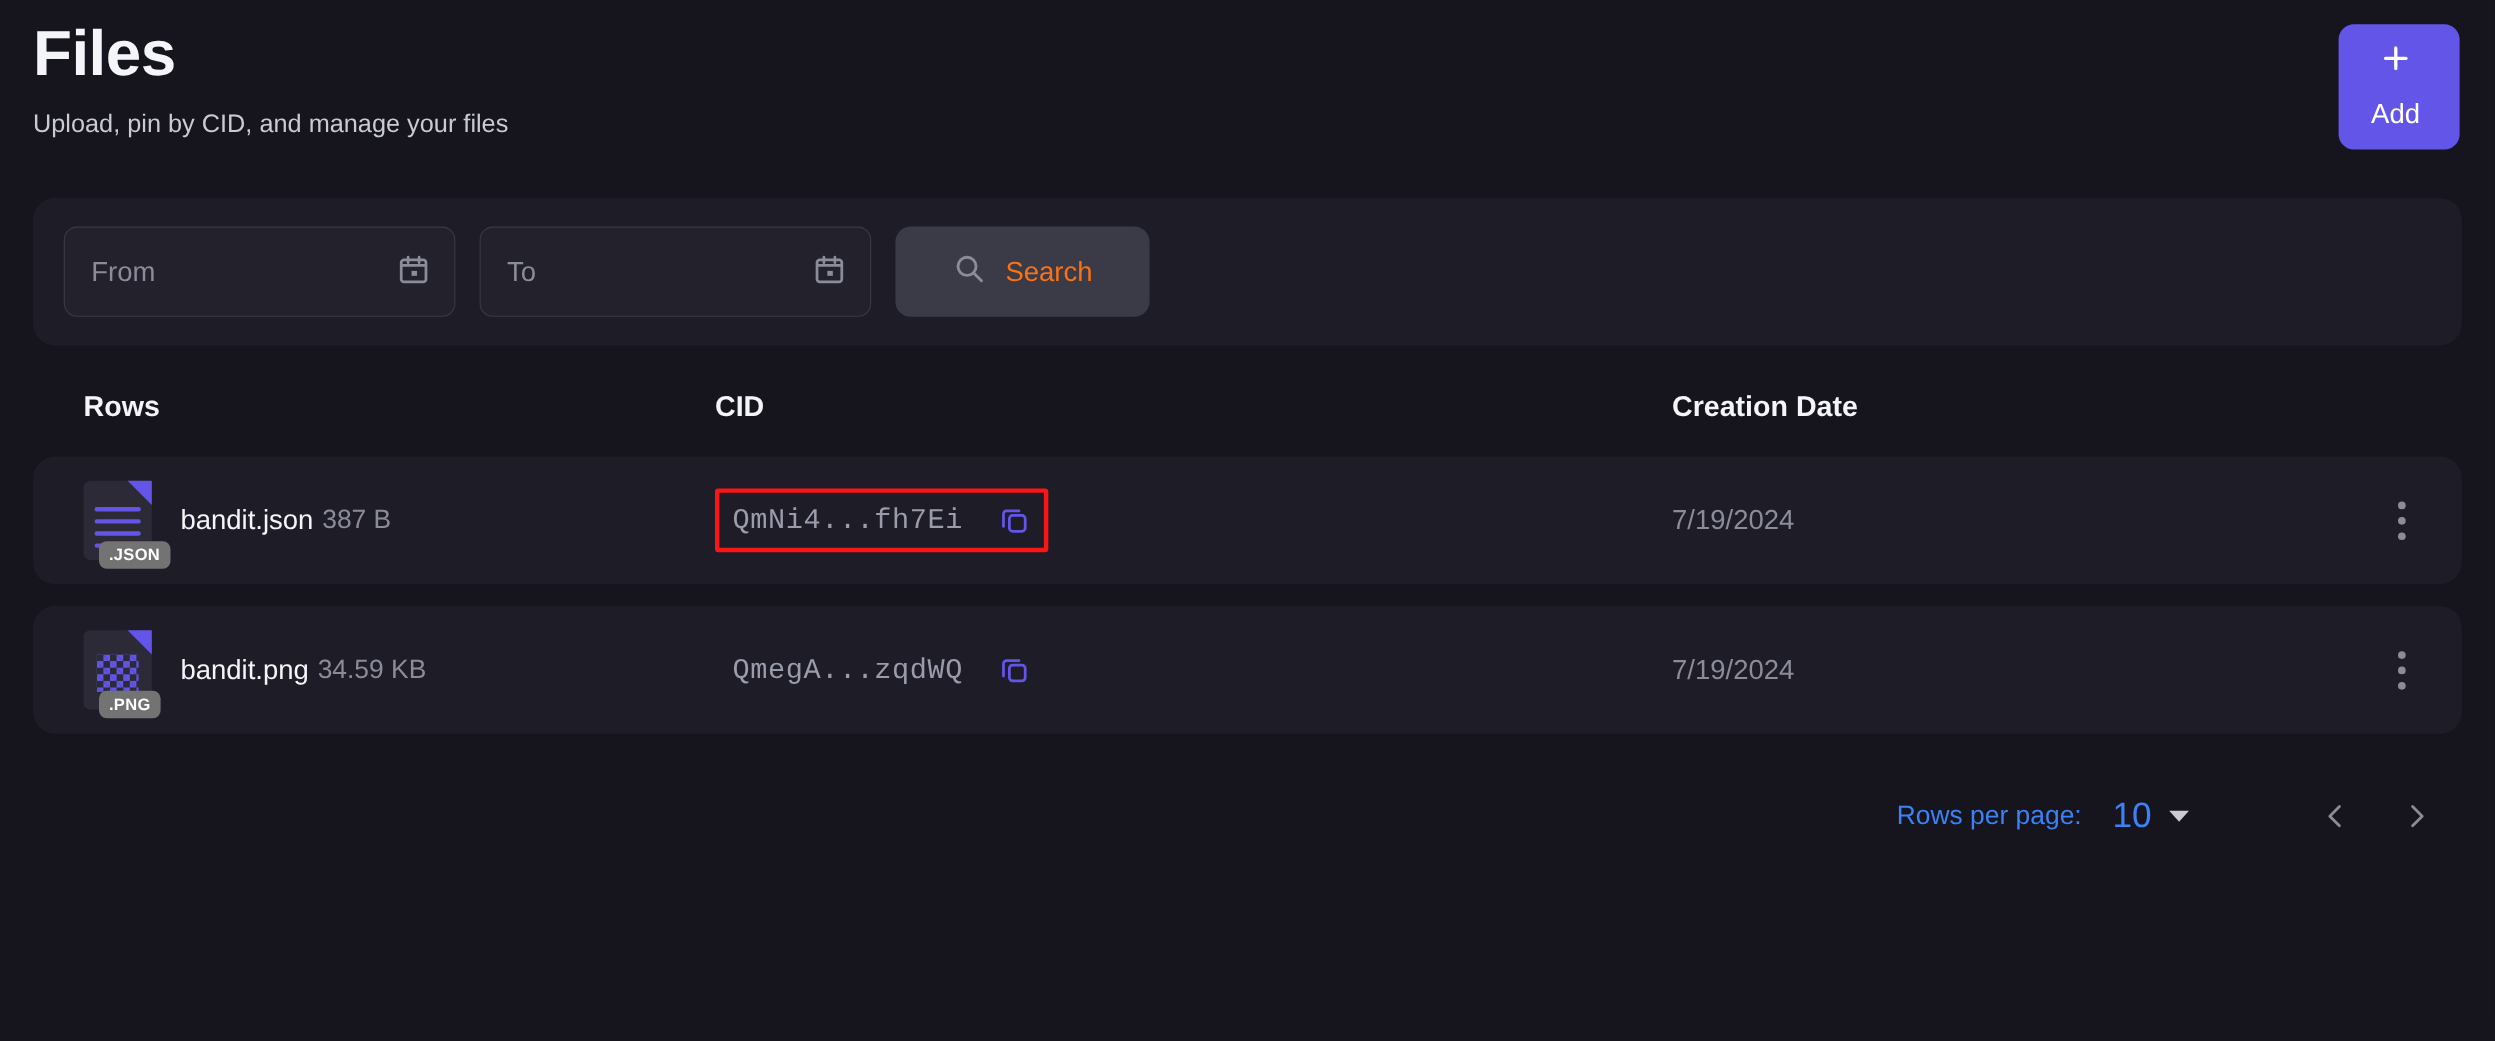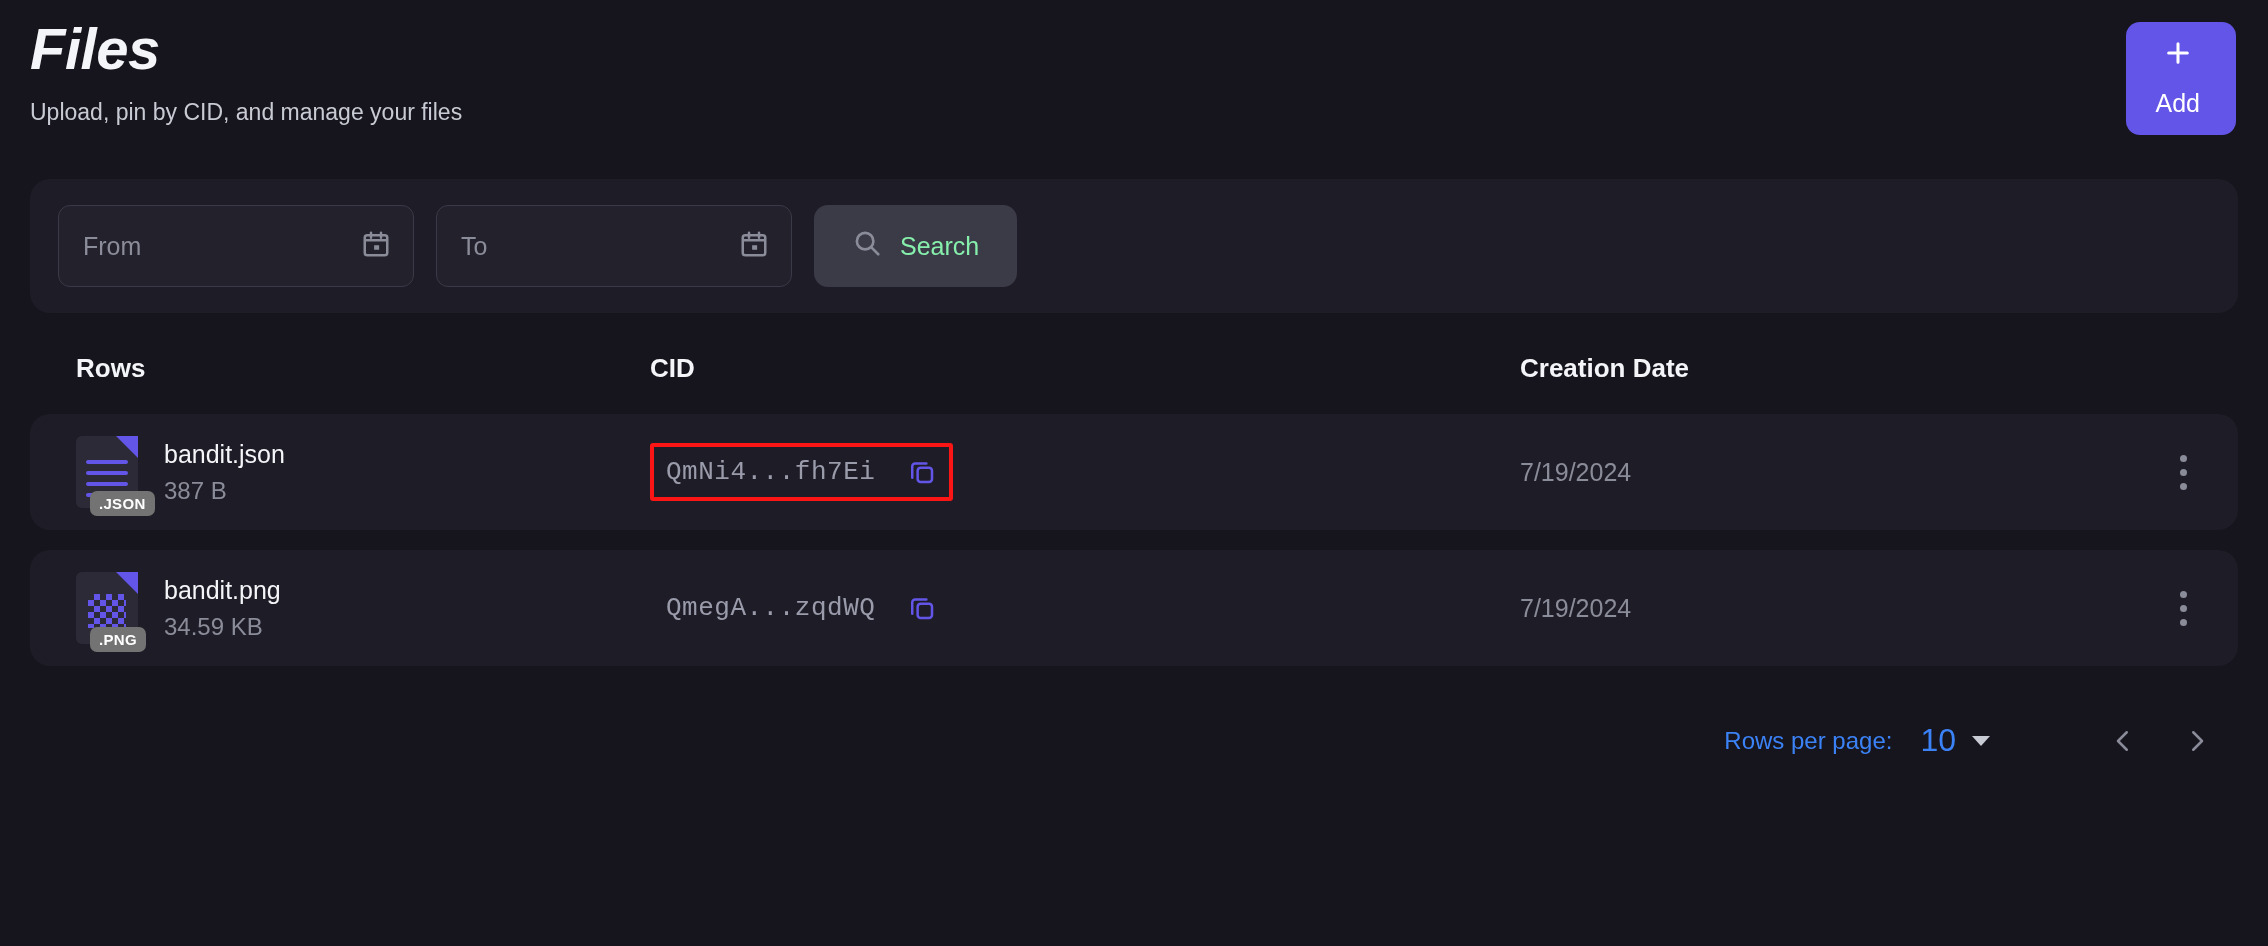--- a/index.html
+++ b/index.html
@@ -12,21 +12,21 @@
   .page { position: relative; width: 2268px; height: 946px; padding: 0 30px; }
 
   
   .header {
     display: flex; align-items: flex-start; justify-content: space-between;
     padding: 18px 0 0 0;
   }
   .title-block { padding-left: 0px; }
   .page-title {
     font-size: 58px; font-weight: bold; color: #f4f5f8;
-    letter-spacing: -0.5px; line-height: 1.08; font-style: italic;
+    letter-spacing: -0.5px; line-height: 1.08;
   }
   .page-subtitle {
     font-size: 23px; color: #c9cbd4; margin-top: 18px; font-weight: 400;
   }
   .add-button {
     display: flex; align-items: center; gap: 16px;
     background: #6355e8; color: #ffffff;
     border: none; border-radius: 14px;
     padding: 17px 36px 17px 30px;
     font-size: 25px; font-weight: 500;
@@ -57,22 +57,22 @@
   .field-text {
     font-size: 25px; color: #8b8c99; font-family: "Liberation Sans", sans-serif;
     white-space: nowrap;
   }
   .cal-icon { flex: 0 0 auto; margin-right: -2px; }
   .search-button {
     flex: 0 0 auto;
     display: flex; align-items: center; gap: 18px;
     background: #3b3a47;
     border: none; border-radius: 14px;
-    height: 82px; padding: 0 38px;
-    color: #86efac; font-size: 25px; font-weight: 500;
+    height: 82px; padding: 0 52px;
+    color: #f97316; font-size: 25px; font-weight: 500;
     font-family: "Liberation Sans", sans-serif;
     cursor: default;
   }
 
   
   .table-head {
     display: flex; align-items: center;
     padding: 40px 0 30px 0;
   }
   .col-name   { width: 620px; flex: 0 0 620px; padding-left: 46px; }
@@ -114,21 +114,21 @@
     background-size: 12px 12px;
     background-position: 0 0, 6px 6px;
   }
   .file-badge {
     position: absolute; left: 14px; bottom: -8px;
     background: #737373; color: #ffffff;
     font-size: 15px; font-weight: bold;
     padding: 4px 9px; border-radius: 7px;
     letter-spacing: 0.3px; white-space: nowrap;
   }
-  .file-meta { display: flex; flex-direction: column; gap: 8px; }
+  .file-meta { display: flex; flex-direction: row; gap: 8px; }
   .file-name { font-size: 25px; color: #f4f5f8; }
   .file-size { font-size: 24px; color: #8b8c99; }
 
   
   .cid-cell { display: flex; align-items: center; }
   .cid-inner {
     display: flex; align-items: center; gap: 32px;
     padding: 14px 16px;
   }
   .cid-inner.highlighted {

